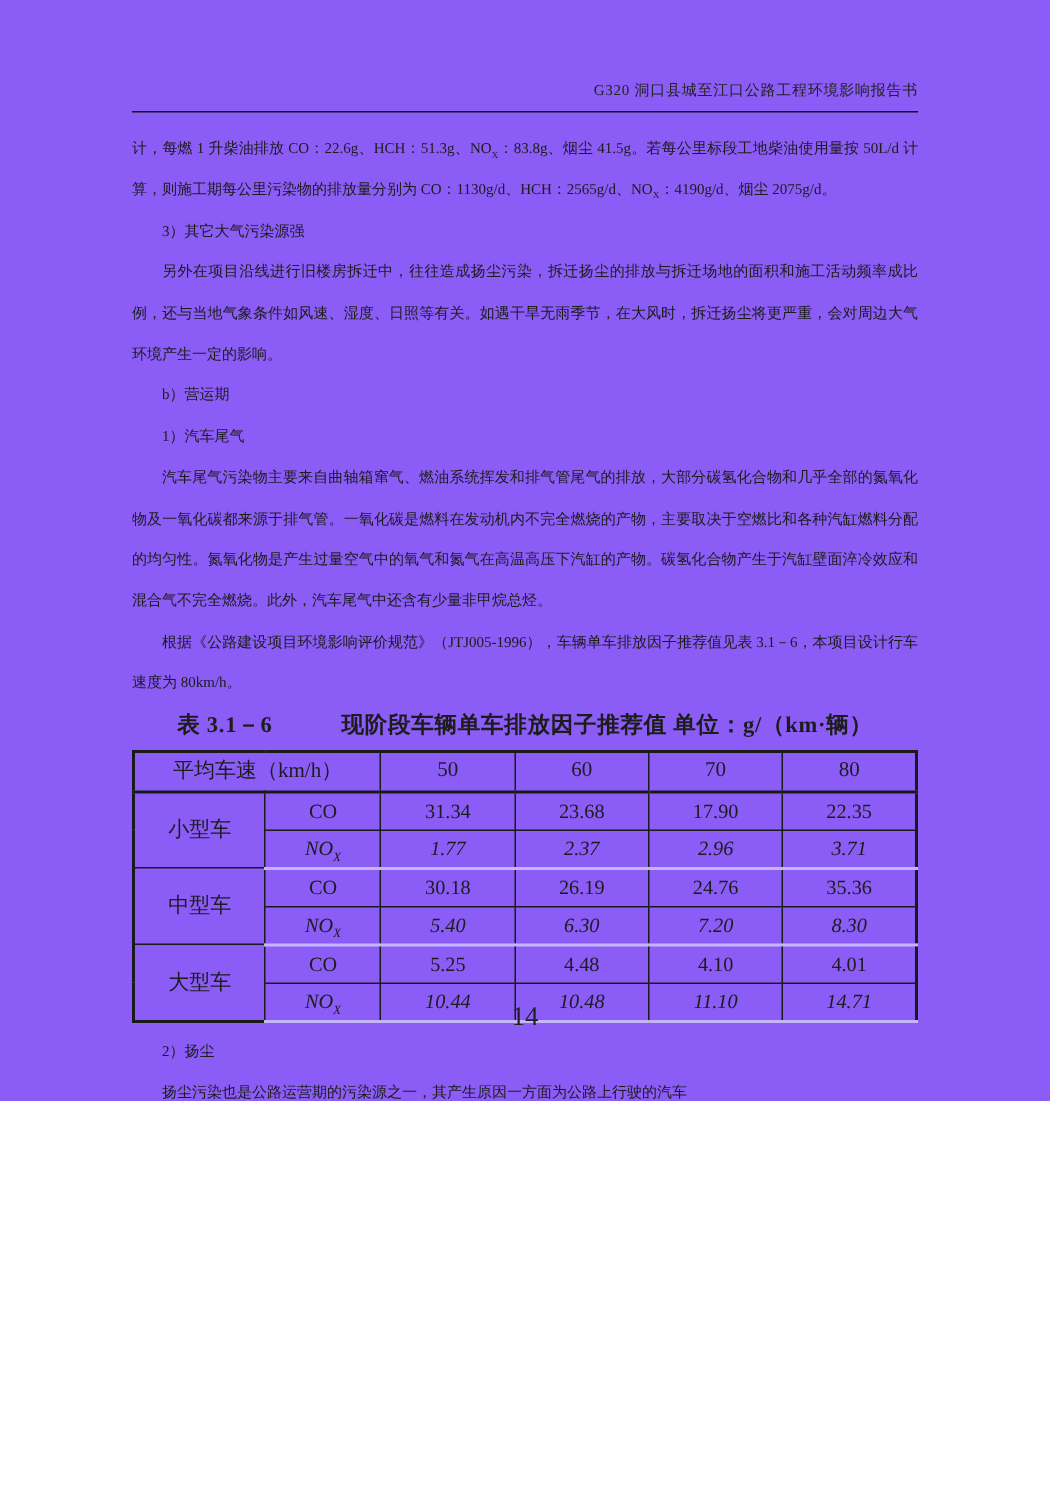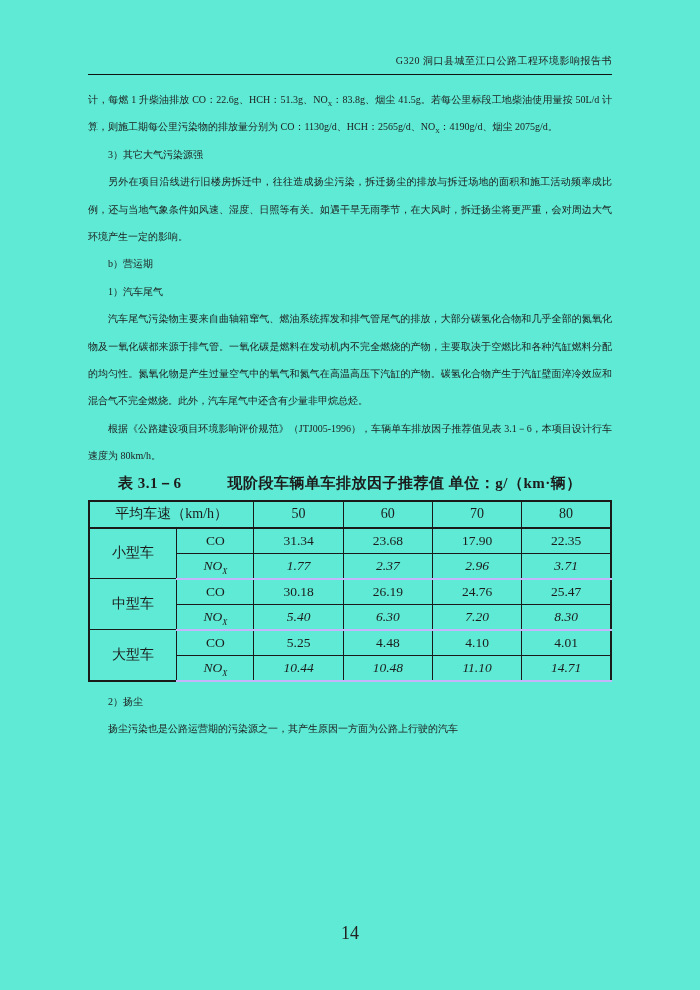--- a/index.html
+++ b/index.html
@@ -1,20 +1,20 @@
 <!DOCTYPE html>
 <html lang="zh"><head>
 <meta charset="utf-8">
 <style>
   html,body { margin:0; padding:0; background:#ffffff; }
   .page {
     position:relative;
-    width:700px; height:990px;
+    width:700px; height:734px;
     margin:0 auto;
-    background:#5eead4;
+    background:#8b5cf6;
     box-sizing:border-box;
     padding:54px 88px 0 88px;
     font-family:"Liberation Serif","DejaVu Serif",serif;
     color:#1c1c1c;
     overflow:hidden;
   }
   .running-header {
     border-bottom:1.5px solid #111;
     padding-bottom:6px;
   }
@@ -137,21 +137,21 @@
             <td>2.37</td>
             <td>2.96</td>
             <td>3.71</td>
           </tr>
           <tr>
             <td rowspan="2" class="vehicle">中型车</td>
             <td>CO</td>
             <td>30.18</td>
             <td>26.19</td>
             <td>24.76</td>
-            <td>25.47</td>
+            <td>35.36</td>
           </tr>
           <tr class="group-end">
             <td>NO<sub>X</sub></td>
             <td>5.40</td>
             <td>6.30</td>
             <td>7.20</td>
             <td>8.30</td>
           </tr>
           <tr>
             <td rowspan="2" class="vehicle">大型车</td>

